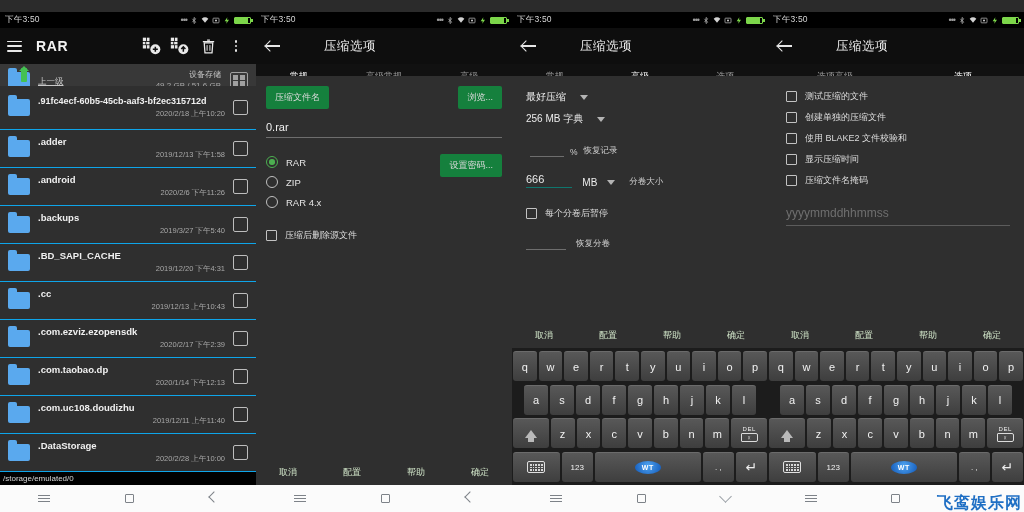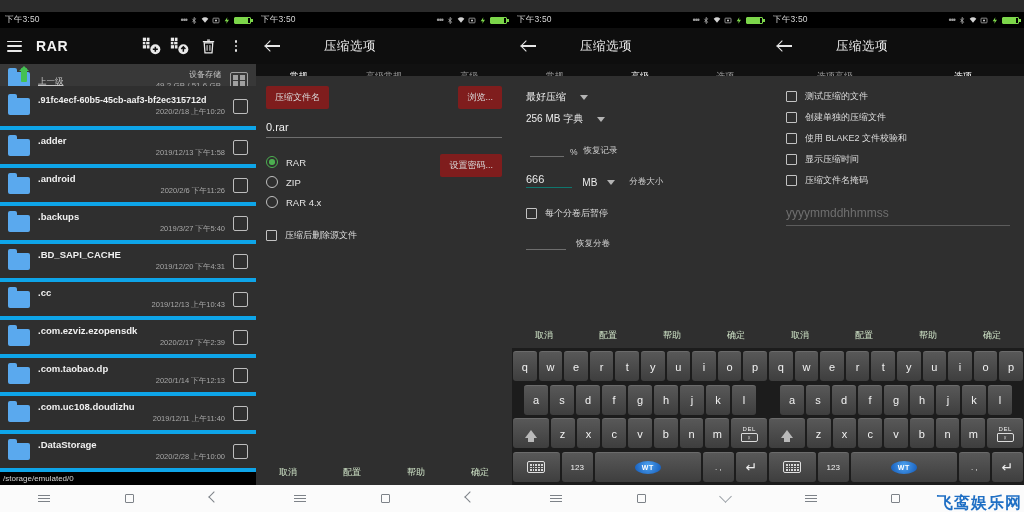--- a/index.html
+++ b/index.html
@@ -76,21 +76,21 @@
     width: 18px; height: 18px; border: 1.4px solid #a0a0a0; border-radius: 2px;
     margin-left: 9px; display: grid; grid-template-columns: 1fr 1fr;
     grid-template-rows: 1fr 1fr; gap: 1.5px; padding: 2px;
   }
   .grid-btn i { background: #a0a0a0; }
 
   .file-list { position: absolute; top: 86px; left: 0; right: 0; bottom: 27px;
                background: #2f2f2f; overflow: hidden; }
   .file-row {
     height: 38px; display: flex; align-items: center; padding: 0 8px;
-    border-bottom: 4px solid #0ea5e9; position: relative;
+    border-bottom: 1px solid #0ea5e9; position: relative;
   }
   .fr-text { flex: 1; min-width: 0; display: flex; flex-direction: column; justify-content: center; }
   .fr-name { color: #f0f0f0; font-size: 9.5px; font-weight: 700; line-height: 1.15;
              white-space: nowrap; overflow: hidden; }
   .fr-name.two { white-space: normal; font-size: 9px; }
   .fr-date { color: #a8a8a8; font-size: 7.5px; text-align: right; margin-top: 2px; }
   .cbox { width: 15px; height: 15px; border: 1.5px solid #bdbdbd; border-radius: 2px;
           margin-left: 8px; flex: 0 0 auto; }
   .pathbar {
     position: absolute; left: 0; right: 0; bottom: 27px; height: 13px;
@@ -128,21 +128,21 @@
   .tab { flex: 1; text-align: center; color: #9c9c9c; font-size: 9px; padding-bottom: 5px;
          position: relative; white-space: nowrap; }
   .tab.active { color: #ffffff; }
   .tab.active::after {
     content: ""; position: absolute; left: 50%; transform: translateX(-50%);
     bottom: 0; width: 38px; height: 2px; background: #ffffff;
   }
   .dlg-body { position: absolute; top: 76px; left: 0; right: 0; bottom: 27px; background: #2f2f2f; }
 
   .btn-gray {
-    background: #7f1d1d; color: #d9d9d9; font-size: 9px; padding: 5px 9px;
+    background: #15803d; color: #d9d9d9; font-size: 9px; padding: 5px 9px;
     border-radius: 2px; display: inline-block; white-space: nowrap;
   }
   .row-top { display: flex; justify-content: space-between; padding: 10px 10px 0; }
   .field-under {
     margin: 12px 10px 0; border-bottom: 1px solid #6e6e6e; padding-bottom: 4px;
     color: #f0f0f0; font-size: 11px;
   }
   .radios { margin: 14px 0 0 10px; }
   .rrow { display: flex; align-items: center; height: 20px; }
   .radio { width: 12px; height: 12px; border: 1.6px solid #bfbfbf; border-radius: 50%;

